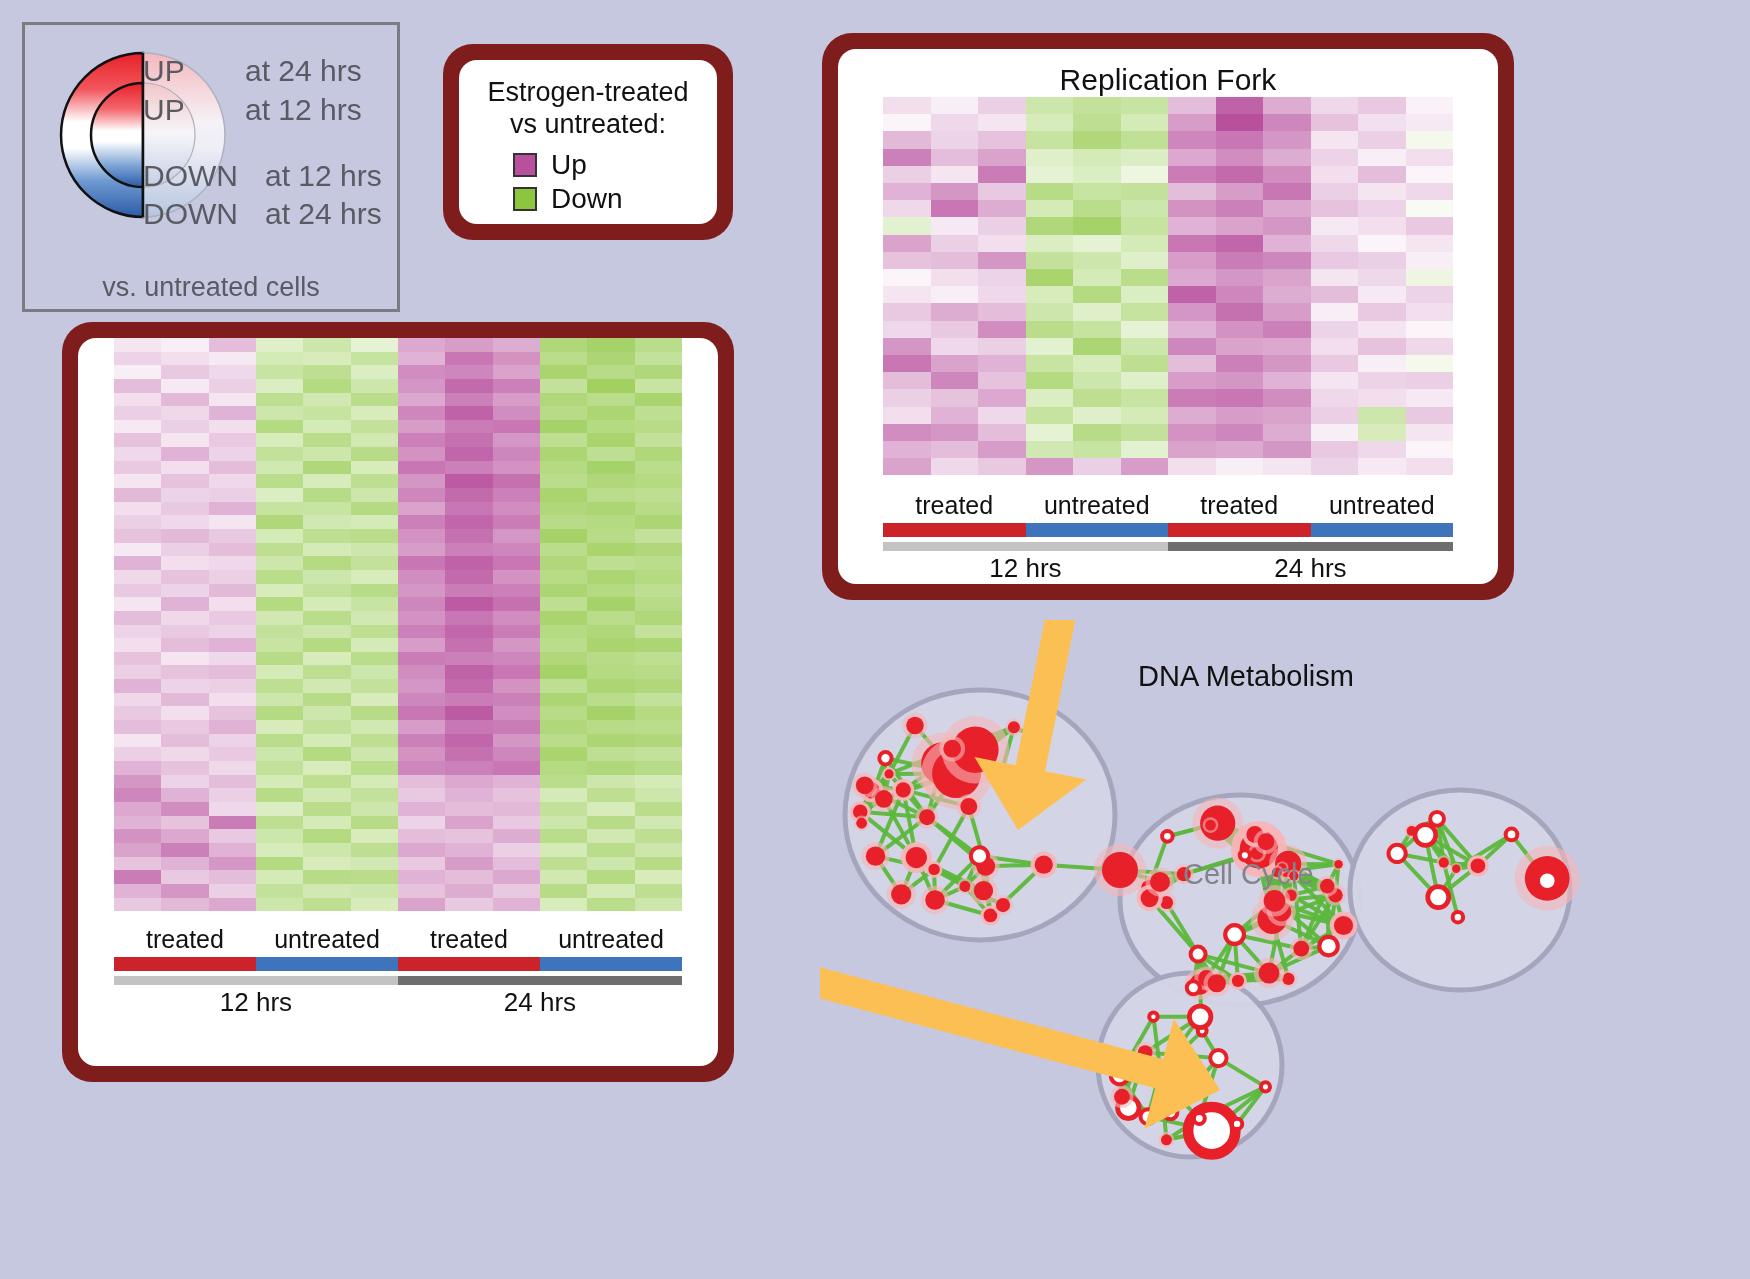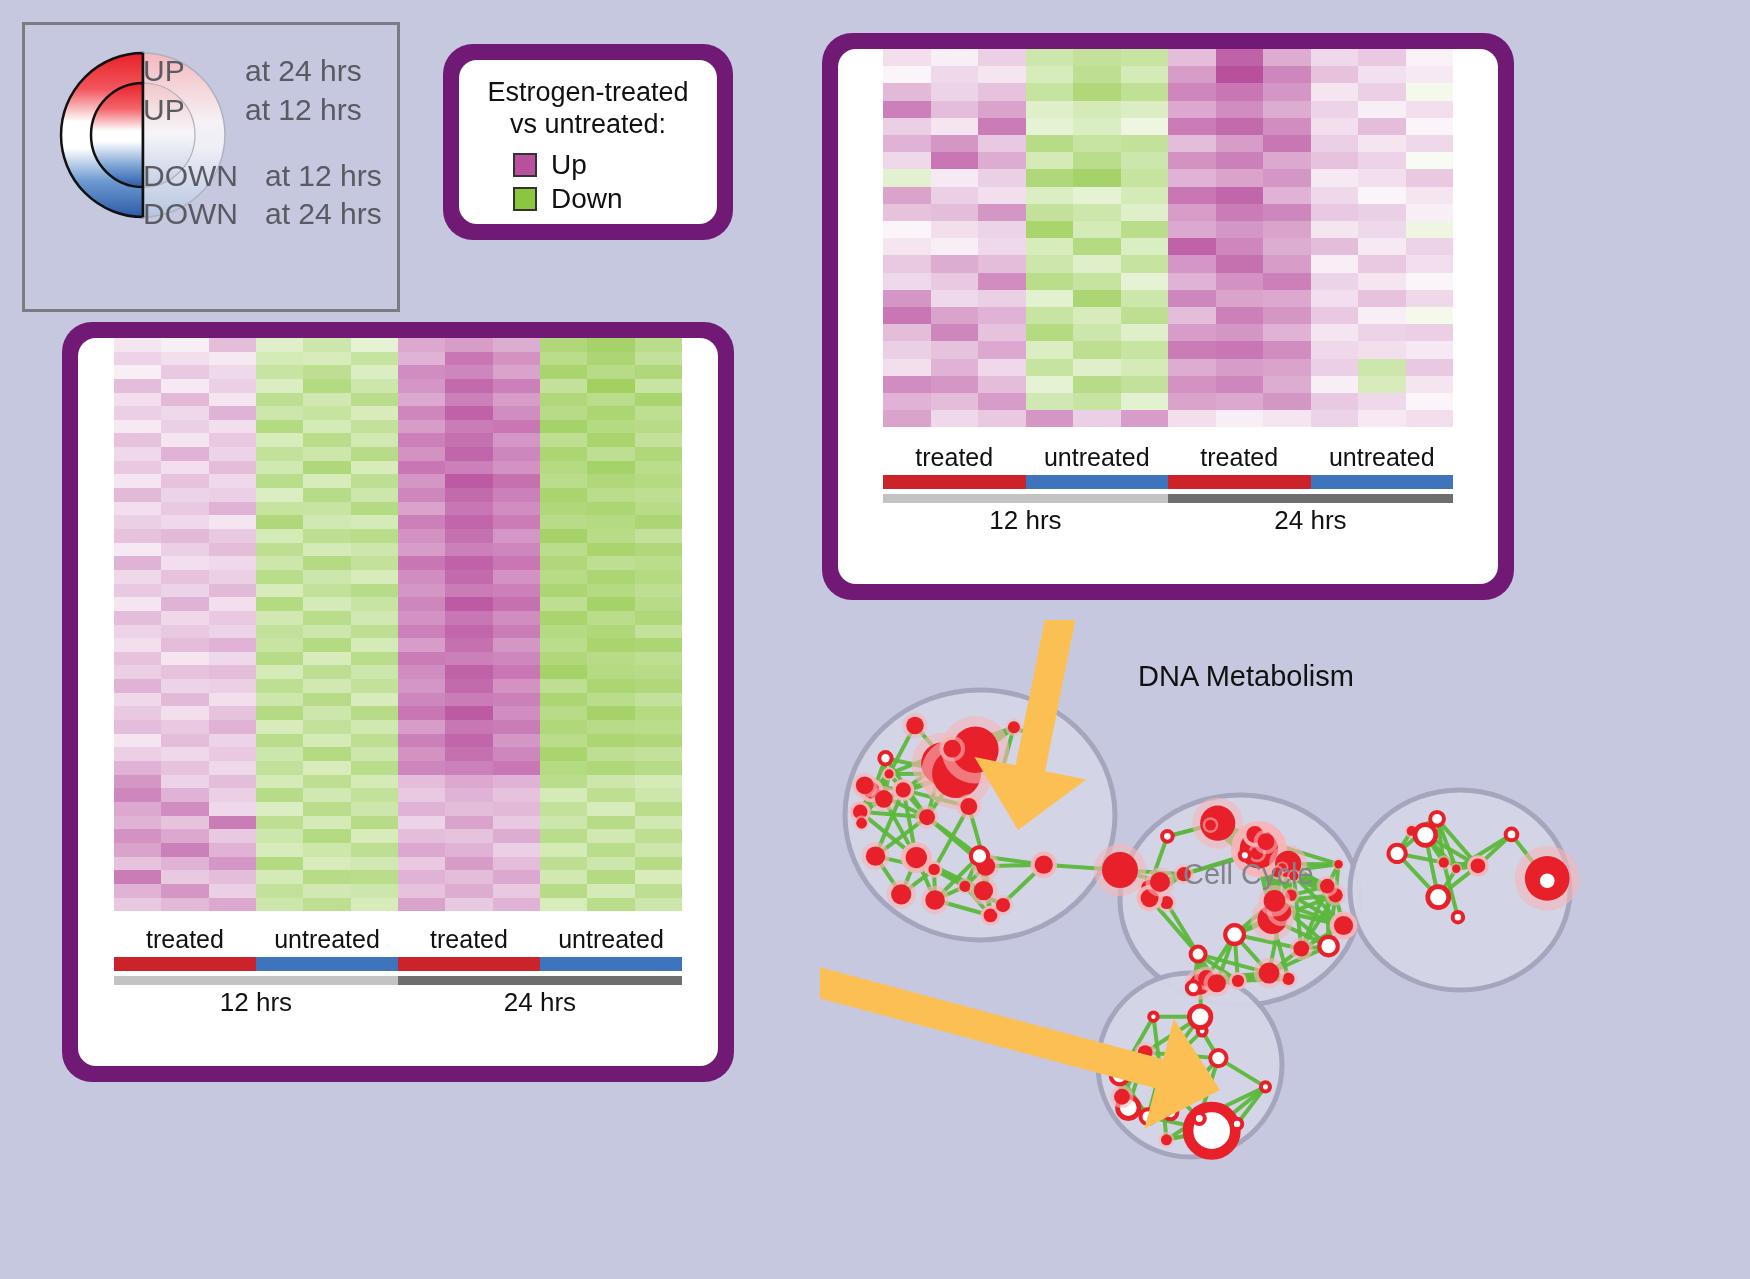--- a/index.html
+++ b/index.html
@@ -27,21 +27,21 @@
   }
   .ck-foot {
     position: absolute; left: 0; width: 100%;
     text-align: center; color: #5a5a62; font-size: 27px;
     line-height: 1.15;
   }
 
   
   .panel {
     position: absolute;
-    background: #701a75;
+    background: #7f1d1d;
     border-radius: 30px;
     padding: 16px;
   }
   .panel-inner {
     width: 100%; height: 100%;
     background: #ffffff;
     border-radius: 18px;
     position: relative;
     overflow: hidden;
   }
@@ -134,20 +134,21 @@
 
   <span class="ck-text" style="left:118px; top:68px;">UP</span>
   <span class="ck-text" style="left:220px; top:68px;">at 12 hrs</span>
 
   <span class="ck-text" style="left:118px; top:134px;">DOWN</span>
   <span class="ck-text" style="left:240px; top:134px;">at 12 hrs</span>
 
   <span class="ck-text" style="left:118px; top:172px;">DOWN</span>
   <span class="ck-text" style="left:240px; top:172px;">at 24 hrs</span>
 
+  <div class="ck-foot" style="top:247px;">vs. untreated cells</div>
 </div>
 
 <div class="panel" id="legend-panel">
   <div class="panel-inner">
     <div class="legend-head">
       <div>Estrogen-treated</div>
       <div>vs untreated:</div>
     </div>
     <div class="legend-rows">
       <div class="legend-row">
@@ -157,20 +158,21 @@
       <div class="legend-row">
         <span class="legend-swatch" id="sw-down" style="background: rgb(140, 198, 62);"></span>
         <span class="legend-label">Down</span>
       </div>
     </div>
   </div>
 </div>
 
 <div class="panel" id="replication-panel">
   <div class="panel-inner">
+    <div class="panel-title">Replication Fork</div>
     <div class="heatmap" id="hm-replication" style="grid-template-columns: repeat(12, 1fr); width: 570px; height: 378.4px;">
         <div class="hm-cell" style="background:#f2deed"></div>
         <div class="hm-cell" style="background:#f8eef5"></div>
         <div class="hm-cell" style="background:#ebcfe4"></div>
         <div class="hm-cell" style="background:#cde6ab"></div>
         <div class="hm-cell" style="background:#c3e19a"></div>
         <div class="hm-cell" style="background:#c8e4a3"></div>
         <div class="hm-cell" style="background:#e4bddb"></div>
         <div class="hm-cell" style="background:#bf62a8"></div>
         <div class="hm-cell" style="background:#ddacd1"></div>

